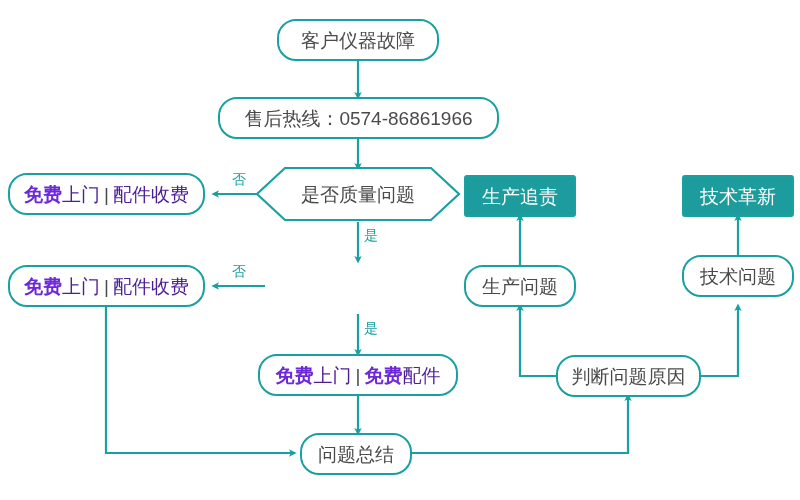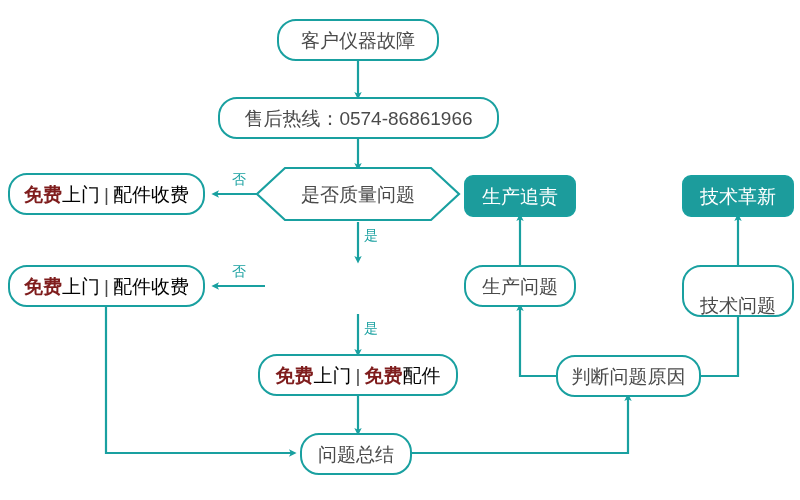--- a/index.html
+++ b/index.html
@@ -35,21 +35,21 @@
   .node.rect {
     border: 2px solid #19A0A0;
     border-radius: 19px;
     background: #ffffff;
     color: #4a4a4a;
     font-size: 19px;
   }
   
   .node.filled {
     border: 2px solid #19A0A0;
-    border-radius: 9px;
+    border-radius: 3px;
     background: #1C9C9C;
     color: #ffffff;
     font-size: 19px;
   }
   
   .node.hex {
     border: none;
     background: transparent;
     color: #4a4a4a;
     font-size: 19px;
@@ -57,22 +57,22 @@
   .node.hex .hexsvg {
     position: absolute;
     left: 0; top: 0;
     width: 100%;
     height: 100%;
   }
   .node.hex .hexlabel {
     position: relative;
     z-index: 2;
   }
-  .teal { color: #7f1d1d; font-weight: bold; }
-  .dark { color: #000000; }
+  .teal { color: #6d28d9; font-weight: bold; }
+  .dark { color: #4c1d95; }
   .sep  { color: #4a4a4a; padding: 0 4px; }
   .edge-label {
     position: absolute;
     color: #19A0A0;
     font-size: 14px;
     font-family: "Liberation Sans", "DejaVu Sans", sans-serif;
     line-height: 1;
     white-space: nowrap;
   }
 </style>
@@ -161,21 +161,21 @@
   </div>
 
   <div class="node rect" style="left:300px; top:433px; width:112px; height:42px;">
     <span>问题总结</span>
   </div>
 
   <div class="node rect" style="left:464px; top:265px; width:112px; height:42px;">
     <span>生产问题</span>
   </div>
 
-  <div class="node rect" style="left:682px; top:265px; width:112px; height:52px;align-items:flex-end;">
+  <div class="node rect" style="left:682px; top:255px; width:112px; height:42px;">
     <span>技术问题</span>
   </div>
 
   <div class="node filled" style="left:464px; top:175px; width:112px; height:42px;">
     <span>生产追责</span>
   </div>
 
   <div class="node filled" style="left:682px; top:175px; width:112px; height:42px;">
     <span>技术革新</span>
   </div>

